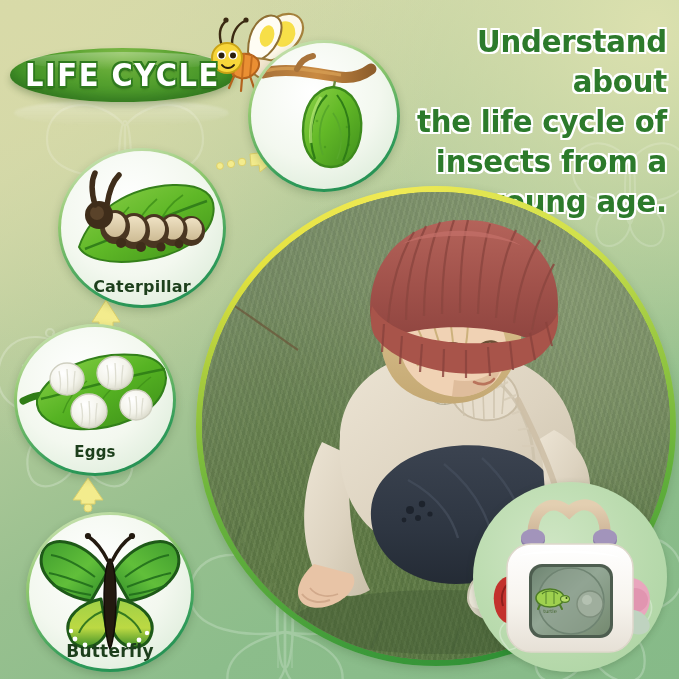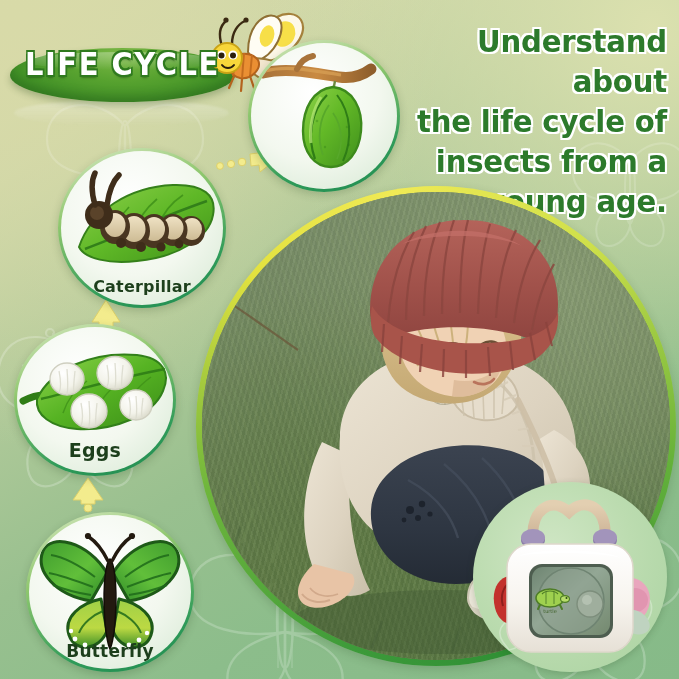--- a/index.html
+++ b/index.html
@@ -18,21 +18,21 @@
   .wm{position:absolute;opacity:.40;pointer-events:none;}
   .wm svg{display:block;}
 
   
   #badge{
     position:absolute;left:10px;top:48px;width:225px;height:54px;
     border-radius:50%/50%;
     background:
       radial-gradient(ellipse at 50% 12%, #7dba46 0%, #57a22f 40%, #3f8f26 75%, #3a8824 100%);
     box-shadow:0 4px 7px rgba(60,90,40,.32), inset 0 -6px 10px rgba(20,60,15,.25);
-    display:flex;justify-content:center;
+    display:flex;align-items:center;justify-content:center;
   }
   #badge::after{
     content:"";position:absolute;left:7%;top:7%;width:86%;height:34%;
     border-radius:50%;
     background:linear-gradient(180deg,rgba(255,255,255,.30),rgba(255,255,255,0));
     pointer-events:none;
   }
   #badge-label{
     position:relative;z-index:2;
     font-weight:bold;font-size:29px;letter-spacing:1.5px;color:#ffffff;
@@ -126,21 +126,21 @@
     text-align:center;
     font-family:"DejaVu Sans","Liberation Sans",sans-serif;
     font-weight:bold;font-size:17px;color:#1d3f1c;
     letter-spacing:.2px;z-index:3;
   }
   #circle-chrysalis{left:248px;top:40px;width:152px;height:152px;}
   #circle-chrysalis .stage-label{font-size:17px;bottom:9%;}
   #circle-caterpillar{left:58px;top:148px;width:168px;height:160px;}
   #circle-caterpillar .stage-label{font-size:16px;bottom:6%;}
   #circle-eggs{left:14px;top:324px;width:162px;height:152px;}
-  #circle-eggs .stage-label{font-size:19px;bottom:8%;}
+  #circle-eggs .stage-label{font-size:15px;bottom:8%;}
   #circle-butterfly{left:26px;top:512px;width:168px;height:160px;text-decoration:underline;}
   #circle-butterfly .stage-label{font-size:17px;bottom:5%;}
 
   
   .arrow{position:absolute;pointer-events:none;}
 </style>
 </head>
 <body>
 
 <div id="stage">

